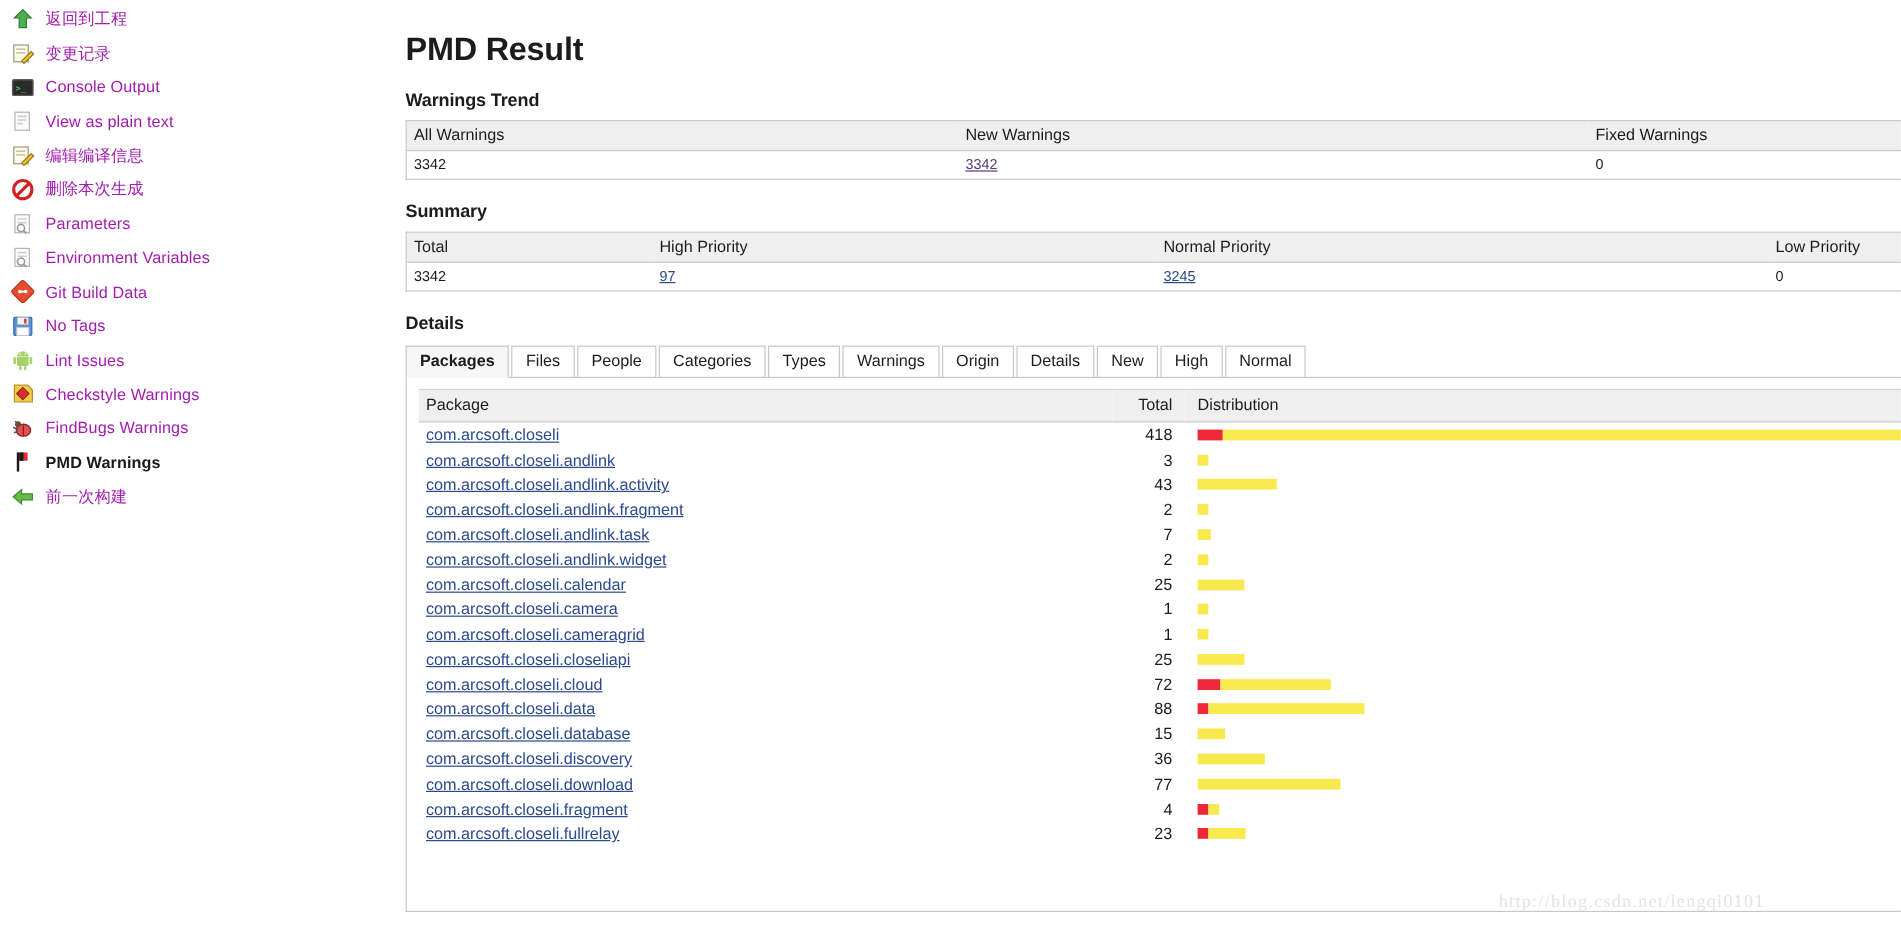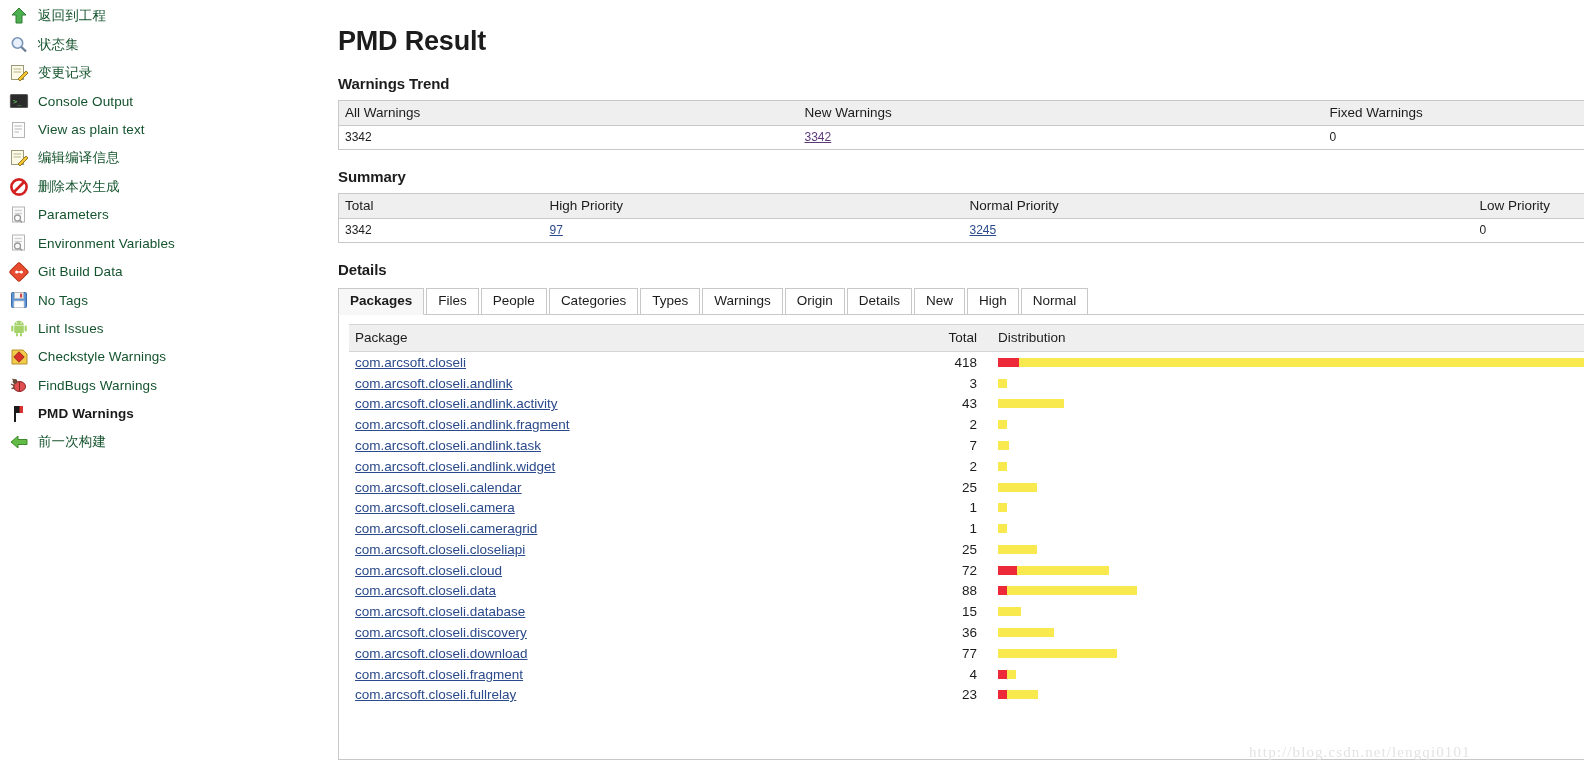--- a/index.html
+++ b/index.html
@@ -27,21 +27,21 @@
   }
   .side-icon {
     width: 22px; height: 22px;
     margin-right: 8px;
     flex: 0 0 22px;
     display: inline-flex; align-items: center; justify-content: center;
   }
   .side-icon svg { display: block; }
   .side-label {
     font-size: 13.5px;
-    color: #14532d;
+    color: #a21caf;
     letter-spacing: 0.1px;
   }
   .side-label.bold { font-weight: bold; color: #1a1a1a; }
 
   
   .main {
     position: absolute; left: 322px; top: 4px;
     width: 1000px; height: 778px;
     padding: 16px;
   }
@@ -174,29 +174,20 @@
 
     <div class="side-item">
       <span class="side-icon">
         <svg width="20" height="20" viewBox="0 0 20 20">
             <path d="M10 2 L17 9 L13 9 L13 17 L7 17 L7 9 L3 9 Z" fill="#4caf50" stroke="#2e7d32" stroke-width="1"></path>
           </svg>
       </span>
       <span class="side-label">返回到工程</span>
     </div>
 
-    <div class="side-item">
-      <span class="side-icon">
-        <svg width="20" height="20" viewBox="0 0 20 20">
-            <circle cx="8.5" cy="8" r="5.2" fill="#e8f0fb" stroke="#7b96b8" stroke-width="1.6"></circle>
-            <line x1="12.4" y1="12" x2="17" y2="16.5" stroke="#6b7f96" stroke-width="2.4"></line>
-          </svg>
-      </span>
-      <span class="side-label">状态集</span>
-    </div>
 
     <div class="side-item">
       <span class="side-icon">
         <svg width="20" height="20" viewBox="0 0 20 20">
             <rect x="2.5" y="2.5" width="12" height="14" fill="#fdfbe7" stroke="#9a9a7a" stroke-width="1"></rect>
             <line x1="4.5" y1="6" x2="12" y2="6" stroke="#b5b58f" stroke-width="1"></line>
             <line x1="4.5" y1="9" x2="12" y2="9" stroke="#b5b58f" stroke-width="1"></line>
             <path d="M9 16 L17 8 L19 10 L11 18 Z" fill="#f4c430" stroke="#8a6d1f" stroke-width="0.9"></path>
           </svg>
       </span>

